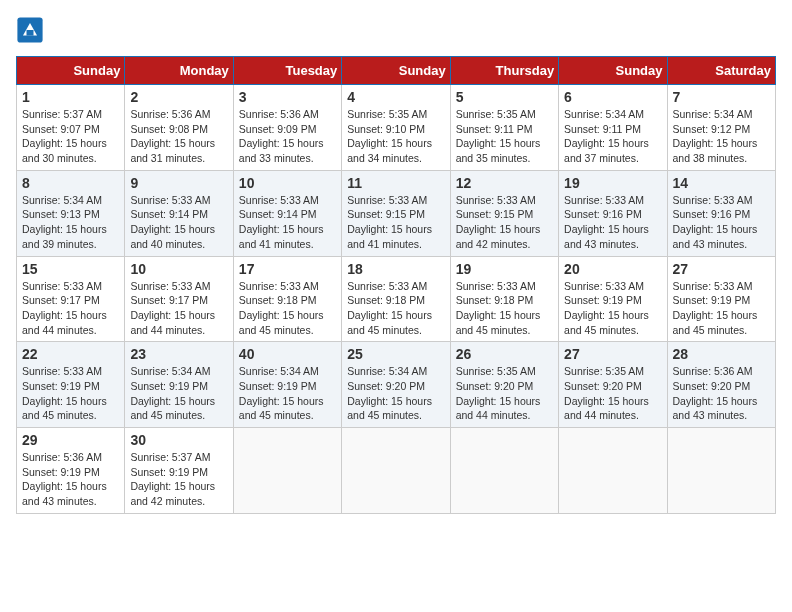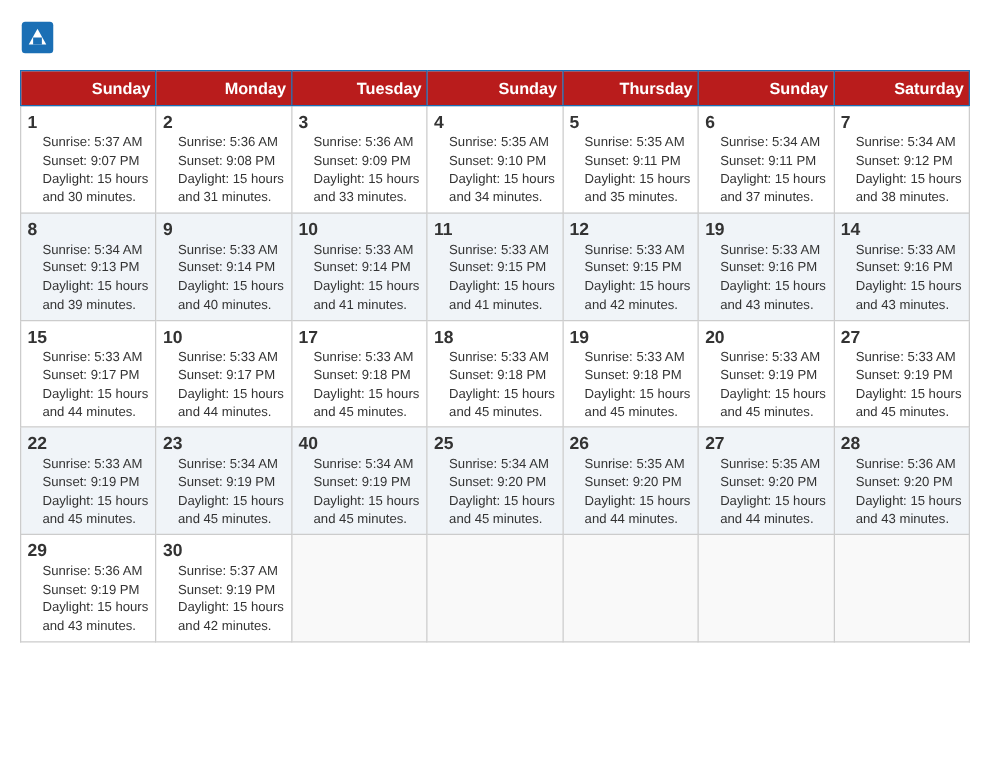--- a/index.html
+++ b/index.html
@@ -76,21 +76,20 @@
       font-size: 14px;
       font-weight: bold;
       color: #333;
       display: block;
       margin-bottom: 2px;
     }
     .day-info {
       color: #333;
       font-size: 10.5px;
       line-height: 1.4;
-      margin-left: 12px;
     }
     .empty-cell {
       background: #f9f9f9 !important;
     }
   </style>
 </head>
 <body>
 
 <div class="header-area">
   <div class="logo">

